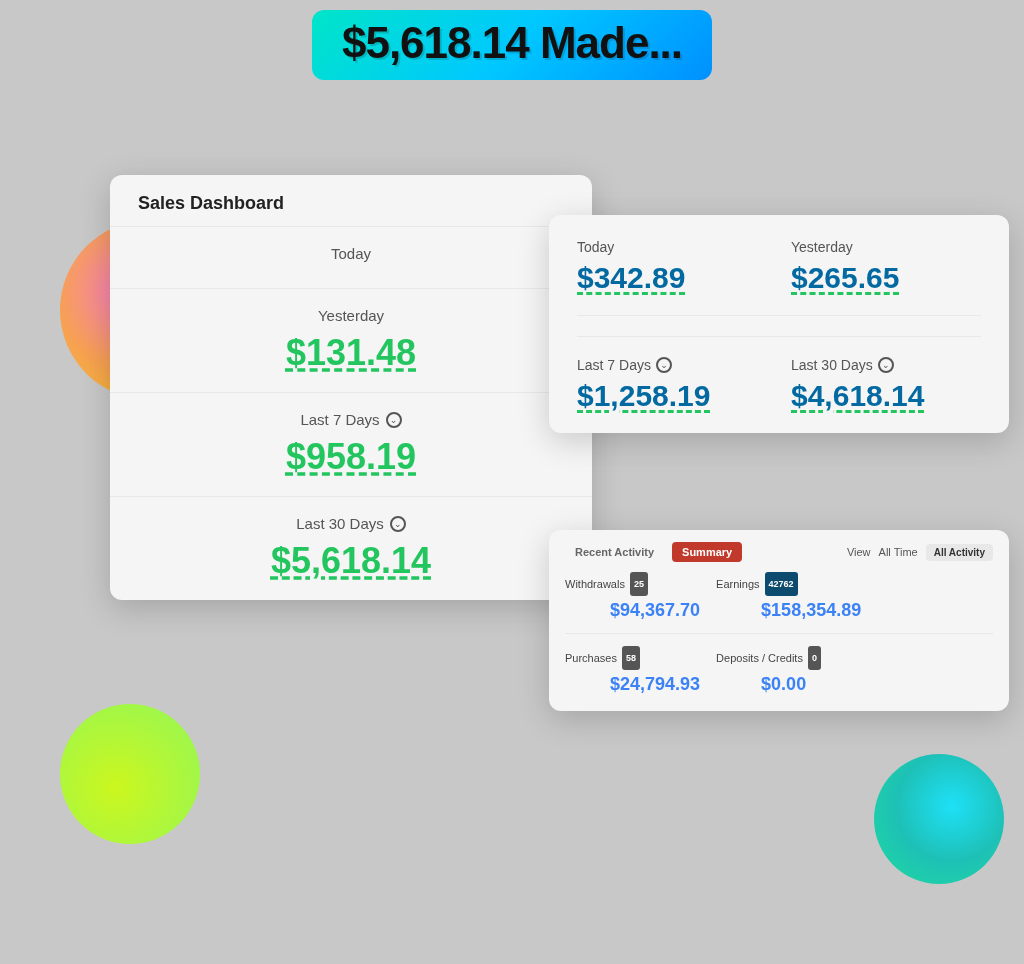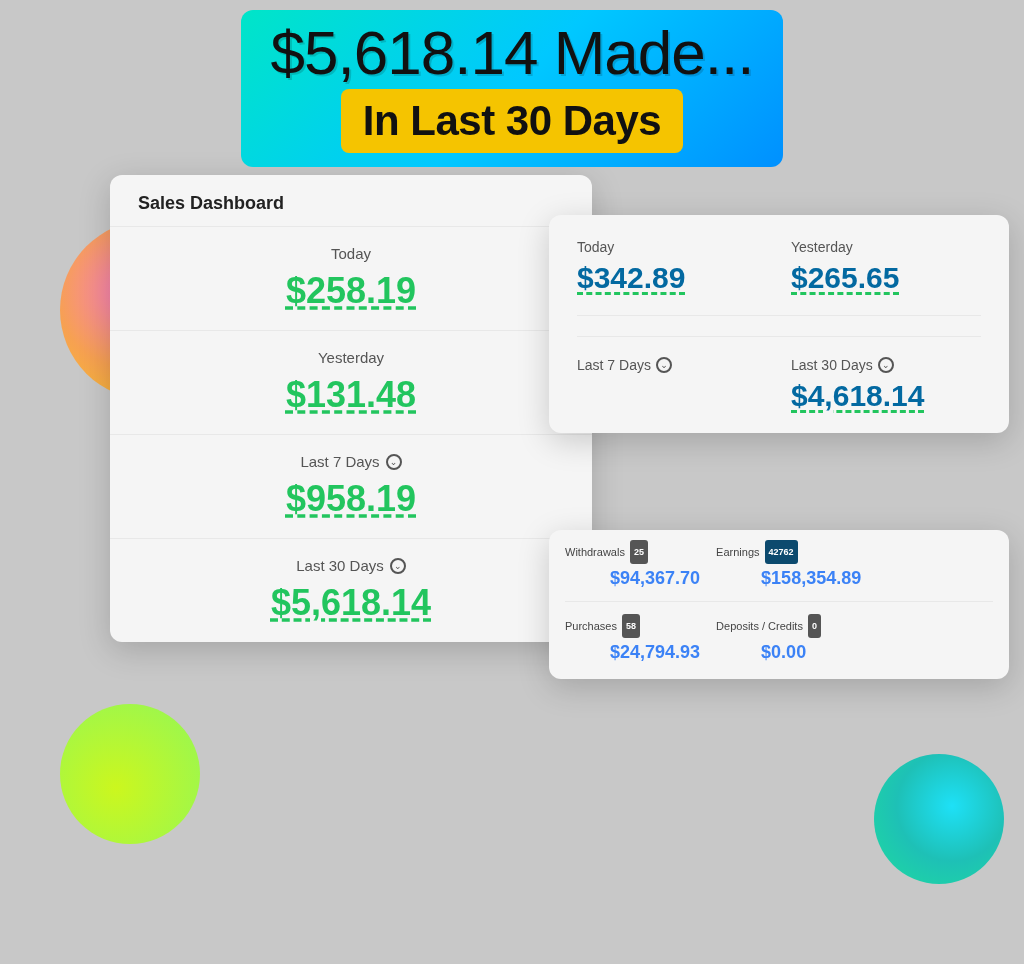--- a/index.html
+++ b/index.html
@@ -47,22 +47,22 @@
       text-align: center;
       z-index: 10;
     }
     .header-bg {
       background: linear-gradient(135deg, #00e5c8, #00c8ff, #0090ff);
       border-radius: 12px;
       padding: 10px 30px 14px;
       display: inline-block;
     }
     .header-title {
-      font-size: 62px;
-      font-weight: 400;
+      font-size: 44px;
+      font-weight: 700;
       color: #111;
       letter-spacing: -1px;
       line-height: 1.05;
       text-shadow: 2px 2px 0px rgba(0,0,0,0.15);
     }
     .header-subtitle {
       display: inline-block;
       background: #f5c400;
       border-radius: 8px;
       padding: 8px 22px;
@@ -252,32 +252,30 @@
 </head>
 <body>
 
 <div class="blob blob-pink"></div>
 <div class="blob blob-yellow-green"></div>
 <div class="blob blob-teal"></div>
 
 <div class="header-banner">
   <div class="header-bg">
     <div class="header-title">$5,618.14 Made...</div>
-    <div class="header-subtitle">In Last 30 Days</div>
   </div>
 </div>
 
 <div class="card card-sales">
   <div class="card-sales-header">Sales Dashboard</div>
 
   <div class="metric-row">
     <div class="metric-label">
       <span>Today</span>
     </div>
-    <div class="metric-value">$258.19</div>
   </div>
 
   <div class="metric-row">
     <div class="metric-label">
       <span>Yesterday</span>
     </div>
     <div class="metric-value">$131.48</div>
   </div>
 
   <div class="metric-row">
@@ -307,32 +305,42 @@
       <div class="stat-label">Yesterday</div>
       <div class="stat-value">$265.65</div>
     </div>
     <div class="act-divider"></div>
     <div class="act-divider"></div>
     <div class="stat-item">
       <div class="stat-label">
         <span>Last 7 Days</span>
         <span class="chevron">⌄</span>
       </div>
+      <div class="stat-value">$1,258.19</div>
     </div>
     <div class="stat-item">
       <div class="stat-label">
         <span>Last 30 Days</span>
         <span class="chevron">⌄</span>
       </div>
       <div class="stat-value">$4,618.14</div>
     </div>
   </div>
 </div>
 
 <div class="card card-activity">
+  <div class="activity-header">
+    <span class="tab-btn tab-recent">Recent Activity</span>
+    <span class="tab-btn tab-summary">Summary</span>
+    <div class="view-section">
+      <span>View</span>
+      <span>All Time</span>
+      <span class="view-all-btn">All Activity</span>
+    </div>
+  </div>
 
   <div class="activity-grid">
     <div class="act-item">
       <div class="act-label">
         <span>Withdrawals</span>
         <span class="act-badge">25</span>
       </div>
       <div class="act-value">$94,367.70</div>
     </div>
     <div class="act-item">

